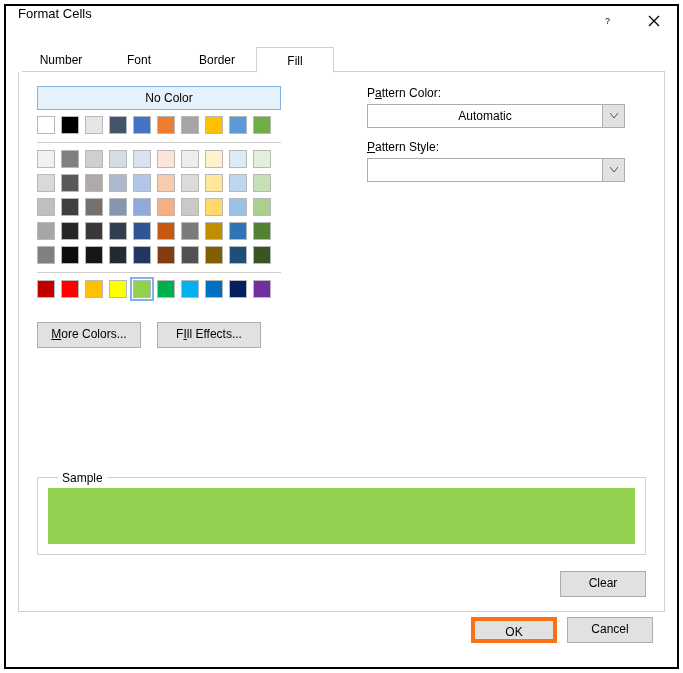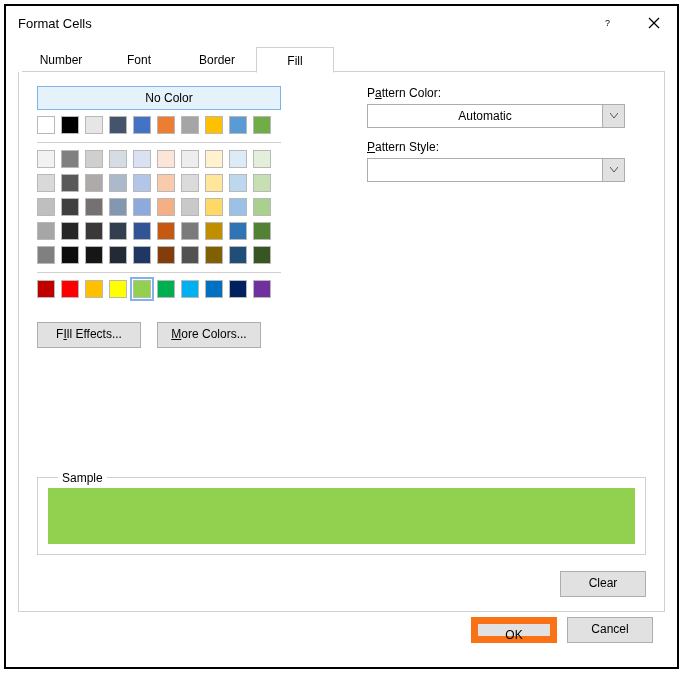--- a/index.html
+++ b/index.html
@@ -1,18 +1,18 @@
 <!DOCTYPE html>
 <html><head>
 <meta charset="utf-8">
 <style>
   * { box-sizing: border-box; font-family: "Segoe UI", Tahoma, sans-serif; font-size: 12px; }
   body { margin: 0; padding: 4px; background: #fff; }
   .dialog { width: 675px; height: 665px; border: 2px solid #000; background: #fff; position: relative; }
-  .titlebar { height: 34px; display: flex; align-items: center; padding: 0 0 0 12px; }
+  .titlebar { height: 34px; display: flex; padding: 0 0 0 12px; }
   .titlebar .title { flex: 1; font-size: 13px; color: #000; }
   .tb-btn { width: 46px; height: 30px; display: flex; align-items: center; justify-content: center; cursor: pointer; }
   .tb-btn svg { width: 12px; height: 12px; }
   .content { position: absolute; top: 40px; left: 12px; right: 12px; bottom: 12px; }
   .tabs { display: flex; border-bottom: 1px solid #d0d0d0; height: 26px; margin-left: 4px; }
   .tab { min-width: 78px; padding: 0 14px; height: 26px; line-height: 26px; text-align: center; border: 1px solid transparent; border-bottom: none; position: relative; cursor: pointer; }
   .tab.active { background: #fff; border-color: #d0d0d0; border-bottom: 1px solid #fff; top: 1px; z-index: 1; }
   .pane { border: 1px solid #d0d0d0; border-top: none; padding: 14px 18px 16px 18px; height: 540px; position: relative; }
   .row { display: flex; }
   .left-col { width: 300px; }
@@ -29,21 +29,21 @@
   .dropdown { width: 258px; height: 24px; border: 1px solid #adadad; display: flex; align-items: center; background: #fff; cursor: pointer; }
   .dropdown .dd-text { flex: 1; text-align: center; }
   .dropdown .dd-arrow { width: 22px; height: 22px; border-left: 1px solid #adadad; background: #e1e1e1; display: flex; align-items: center; justify-content: center; }
   .sample-group { position: absolute; left: 18px; right: 18px; bottom: 56px; }
   .sample-label { position: relative; top: 8px; left: 21px; background: #fff; padding: 0 4px; display: inline-block; }
   .sample-box { border: 1px solid #d0d0d0; height: 78px; padding: 10px; }
   .sample-fill { width: 100%; height: 100%; }
   .clear-btn { position: absolute; right: 18px; bottom: 14px; width: 86px; height: 26px; border: 1px solid #adadad; background: #e1e1e1; text-align: center; line-height: 22px; cursor: pointer; }
   .footer { position: absolute; right: 12px; bottom: 12px; display: flex; gap: 10px; }
   .footer .push-btn { min-width: 86px; }
-  .footer .primary { border: 7px solid #f97316; background: #e1e1e1; }
+  .footer .primary { border: 4px solid #f97316; background: #e1e1e1; }
 </style>
 </head>
 <body>
 
 <div class="dialog">
   <div class="titlebar">
     <span class="title">Format Cells</span>
     <div class="tb-btn">
       <svg viewBox="0 0 16 16">
           <text x="4" y="12" font-size="14">?</text>
@@ -141,22 +141,22 @@
               <div class="swatch" style="background: rgb(255, 192, 0);"></div>
               <div class="swatch" style="background: rgb(255, 255, 0);"></div>
               <div class="swatch selected" style="background: rgb(146, 208, 80);"></div>
               <div class="swatch" style="background: rgb(0, 176, 80);"></div>
               <div class="swatch" style="background: rgb(0, 176, 240);"></div>
               <div class="swatch" style="background: rgb(0, 112, 192);"></div>
               <div class="swatch" style="background: rgb(0, 32, 96);"></div>
               <div class="swatch" style="background: rgb(112, 48, 160);"></div>
             </div>
           <div class="btn-row">
+            <div class="push-btn"><span class="underline">M</span>ore Colors...</div>
             <div class="push-btn">F<span class="underline">I</span>ll Effects...</div>
-            <div class="push-btn"><span class="underline">M</span>ore Colors...</div>
           </div>
         </div>
 
         <div class="right-col">
           <span class="label">P<span class="underline">a</span>ttern Color:</span>
           <div class="dropdown">
             <span class="dd-text">Automatic</span>
             <span class="dd-arrow">
                 <svg width="8" height="6" viewBox="0 0 8 6">
                   <polyline points="0,0 4,5 8,0" fill="none" stroke="#555" stroke-width="1"></polyline>

